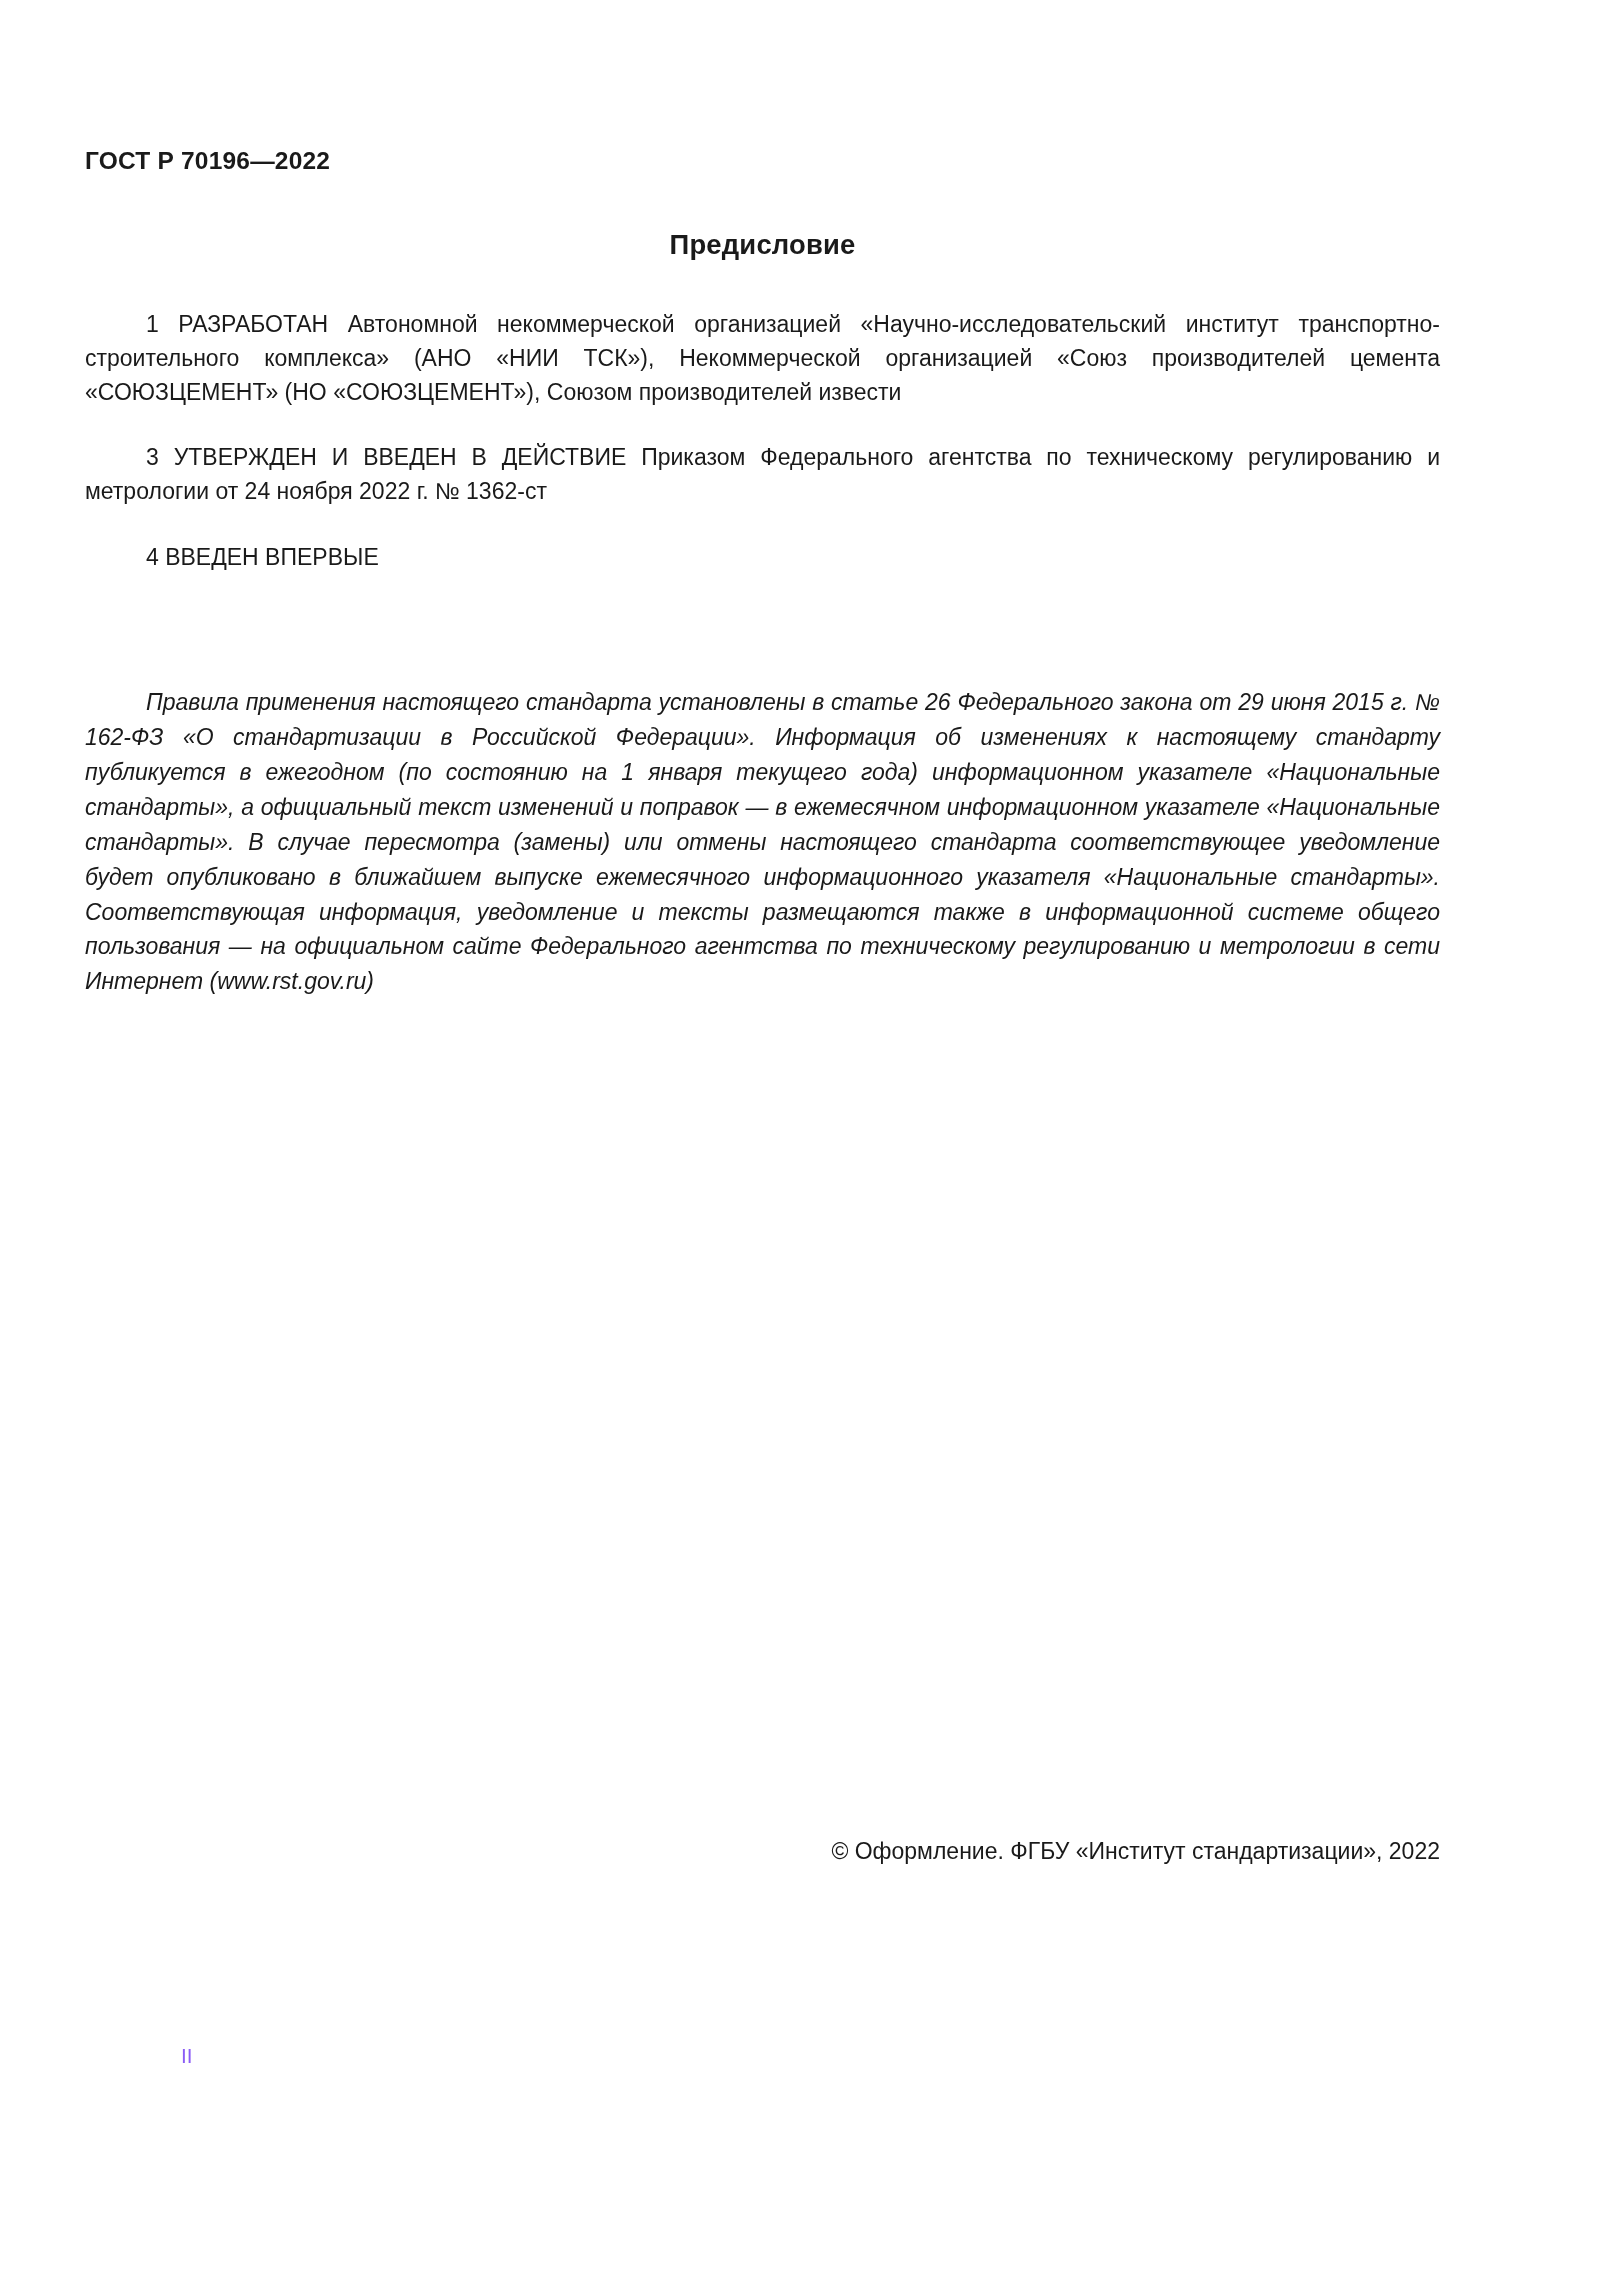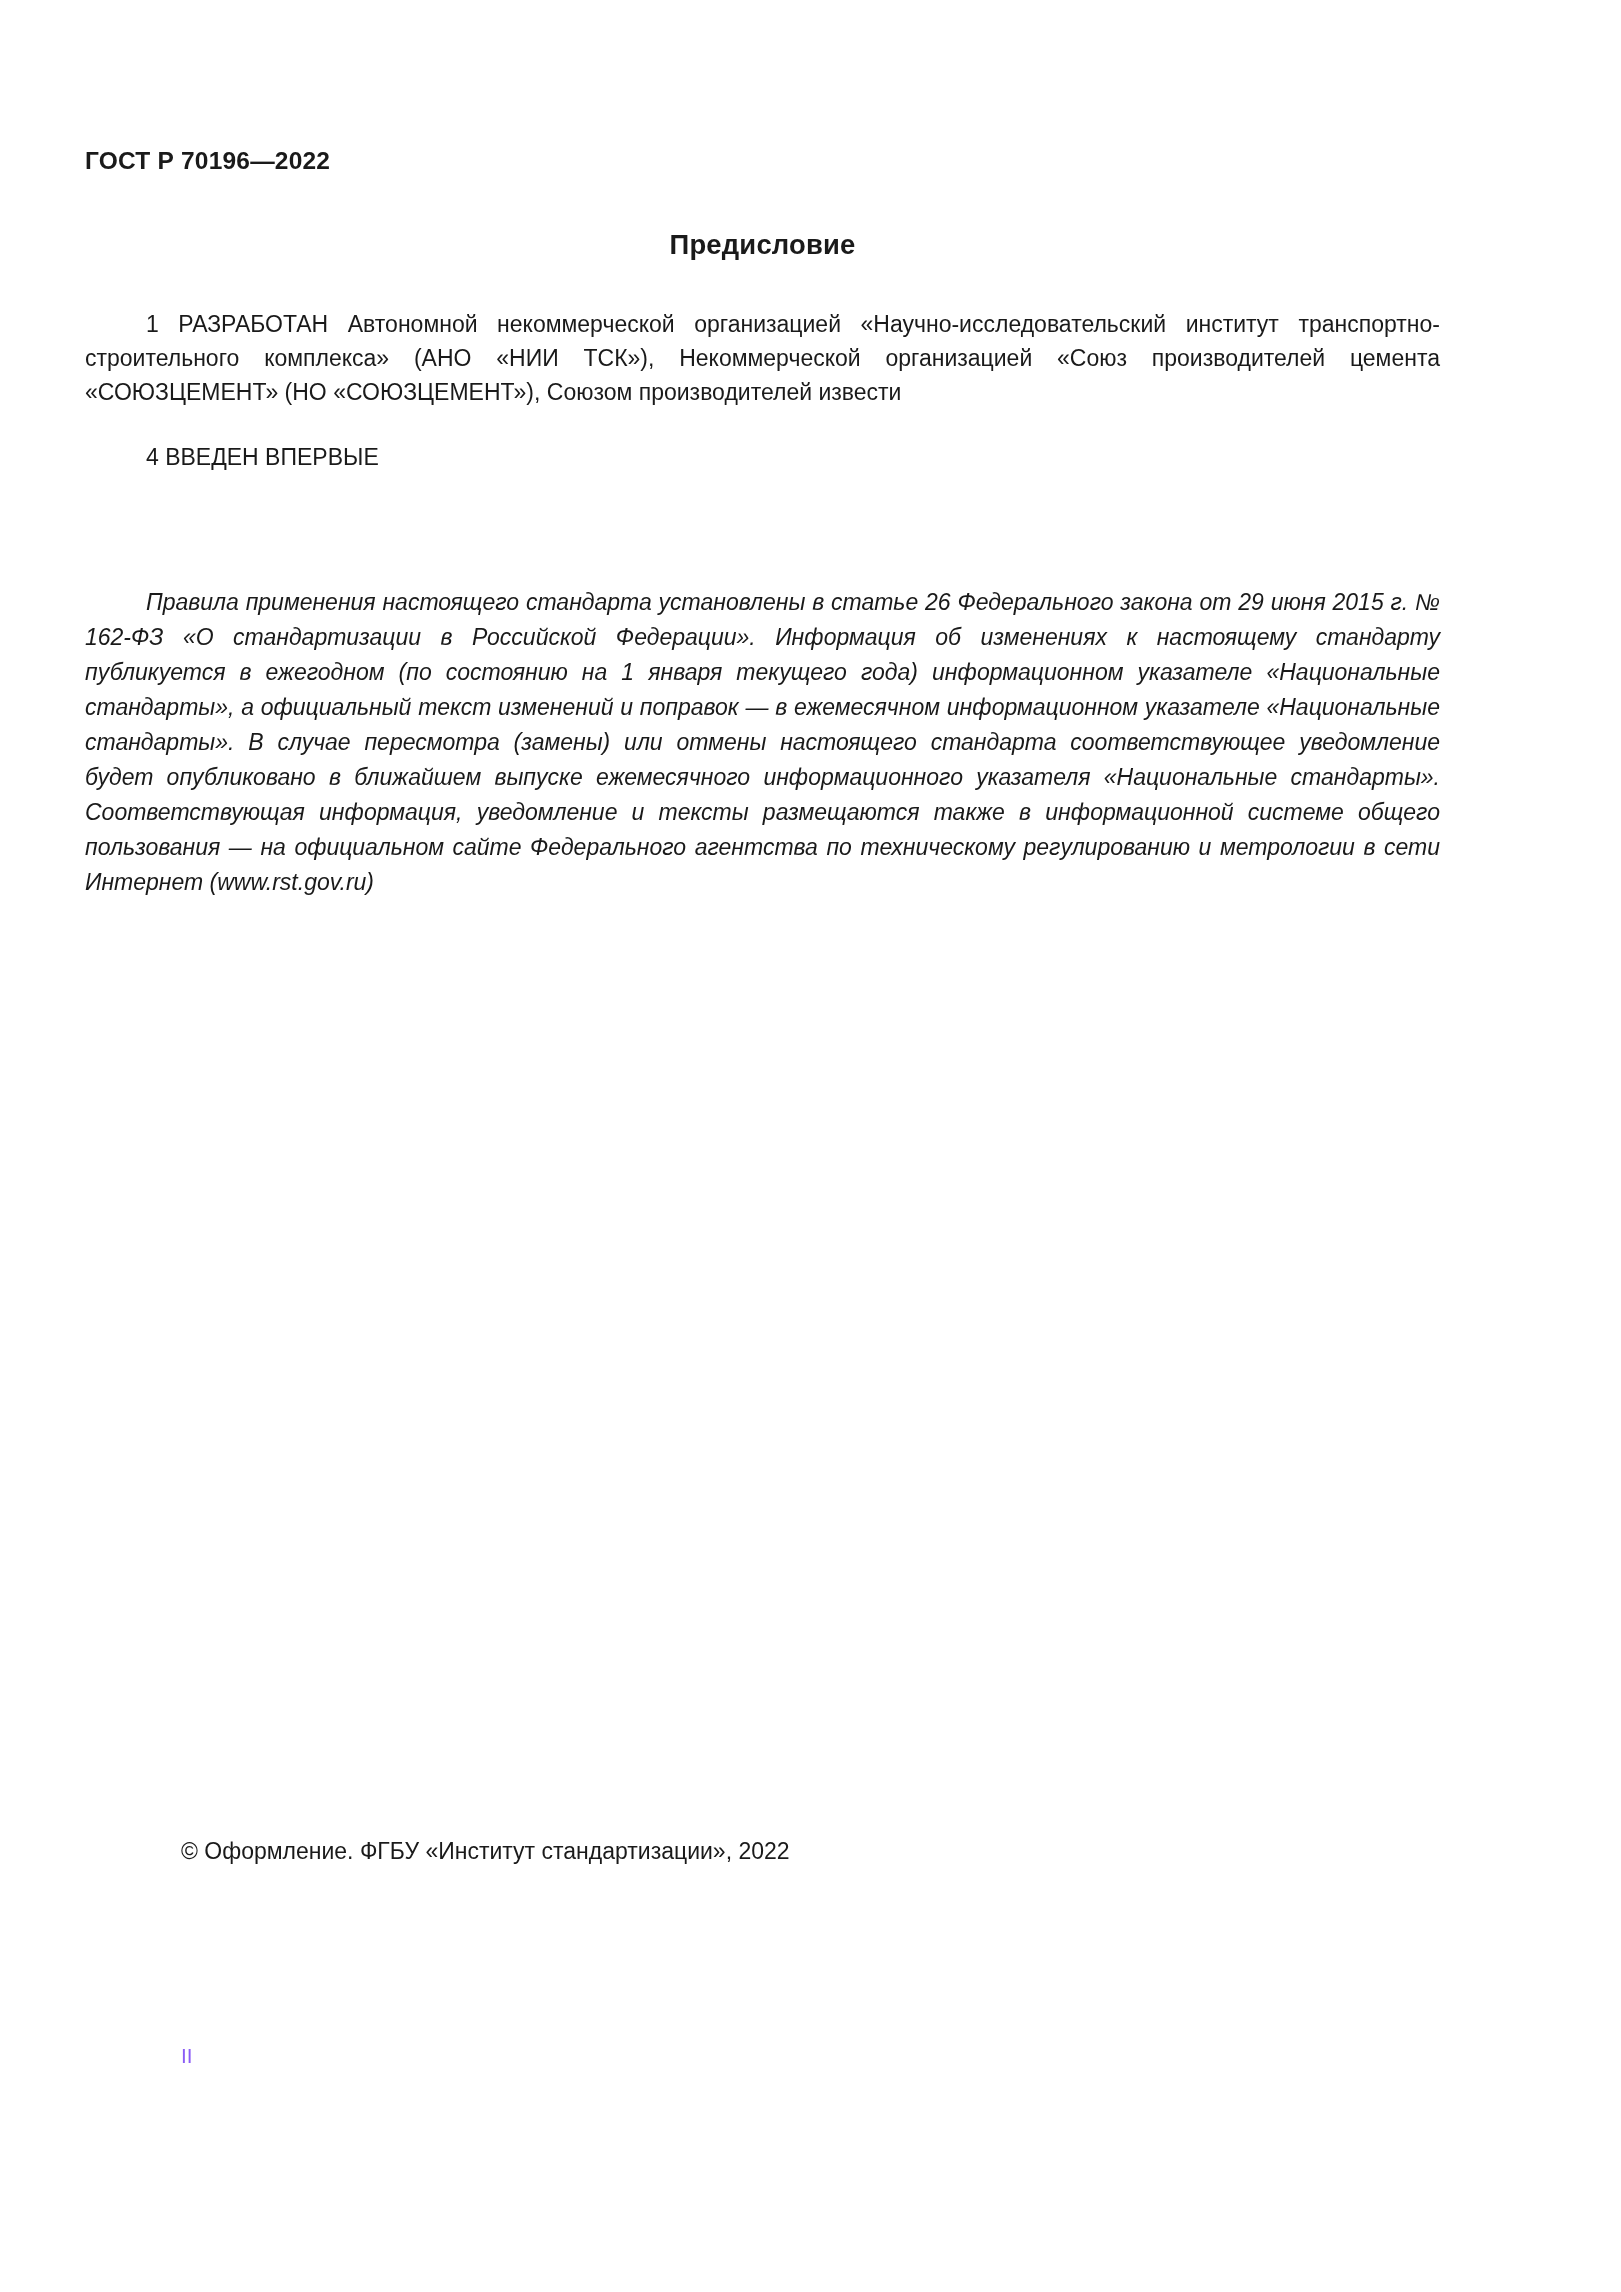--- a/index.html
+++ b/index.html
@@ -59,20 +59,21 @@
     text-align: justify;
     text-indent: 61px;
     margin: 0;
   }
   .copyright {
     position: absolute;
     left: 181px;
     right: 181px;
     top: 1838px;
     font-size: 23px;
+    text-align: right;
   }
   .restriction {
     position: absolute;
     left: 181px;
     right: 181px;
     top: 1901px;
     font-size: 23px;
     line-height: 1.47;
     text-align: justify;
     text-indent: 61px;
@@ -89,20 +90,21 @@
 <body>
 
 <div class="page">
 
   <div class="doc-header">ГОСТ Р 70196—2022</div>
 
   <h1 class="doc-title">Предисловие</h1>
 
   <div class="foreword">
     <p class="para">1  РАЗРАБОТАН Автономной некоммерческой организацией «Научно-исследовательский институт транспортно-строительного комплекса» (АНО «НИИ ТСК»), Некоммерческой организацией «Союз производителей цемента «СОЮЗЦЕМЕНТ» (НО «СОЮЗЦЕМЕНТ»), Союзом производителей извести</p>
+    <p class="para">3  УТВЕРЖДЕН И ВВЕДЕН В ДЕЙСТВИЕ Приказом Федерального агентства по техническому регулированию и метрологии от 24 ноября 2022 г. № 1362-ст</p>
     <p class="para">4  ВВЕДЕН ВПЕРВЫЕ</p>
   </div>
 
   <div class="rules-block">
     <p class="rules-para">Правила применения настоящего стандарта установлены в статье 26 Федерального закона от 29 июня 2015 г. № 162-ФЗ «О стандартизации в Российской Федерации». Информация об изменениях к настоящему стандарту публикуется в ежегодном (по состоянию на 1 января текущего года) информационном указателе «Национальные стандарты», а официальный текст изменений и поправок — в ежемесячном информационном указателе «Национальные стандарты». В случае пересмотра (замены) или отмены настоящего стандарта соответствующее уведомление будет опубликовано в ближайшем выпуске ежемесячного информационного указателя «Национальные стандарты». Соответствующая информация, уведомление и тексты размещаются также в информационной системе общего пользования — на официальном сайте Федерального агентства по техническому регулированию и метрологии в сети Интернет (www.rst.gov.ru)</p>
   </div>
 
   <div class="copyright">© Оформление. ФГБУ «Институт стандартизации», 2022</div>
 
 

